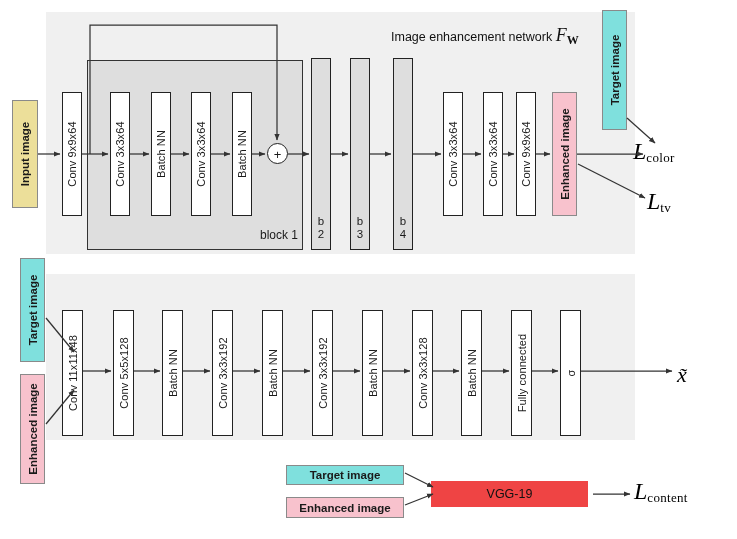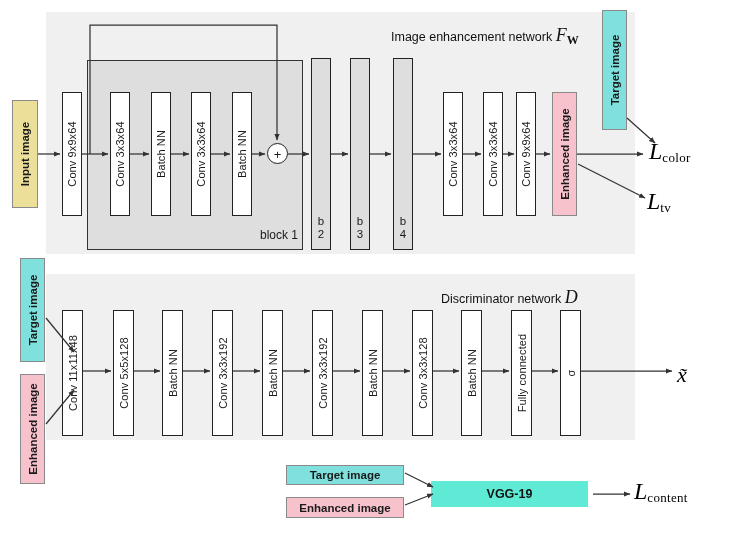--- a/index.html
+++ b/index.html
@@ -111,22 +111,21 @@
     letter-spacing: 0.2px;
   }
   .blocklabel {
     position: absolute;
     font-size: 12px;
     color: #1a1a1a;
     padding-left: 22px;
   }
   .vggbox {
     position: absolute;
-    background: #5eead4;
-    font-weight: bold;
+    background: #ef4444;
   }
   .vggbox .vgglabel {
     position: absolute;
     left: 0; right: 0; top: 50%;
     transform: translateY(-50%);
     text-align: center;
     font-size: 12.5px;
     color: #111111;
   }
   
@@ -244,34 +243,30 @@
   </div>
 
   <div class="chip" style="left:552px; top:92px; width:25px; height:124px; background:#f8c2cd;">
     <span class="vtext">Enhanced image</span>
   </div>
 
   <div class="chip" style="left:602px; top:10px; width:25px; height:120px; background:#7fe0dd;">
     <span class="vtext">Target image</span>
   </div>
 
-  <div class="loss" style="left:649px; top:138px;">
+  <div class="loss" style="left:633px; top:138px;">
     <span class="lcal">L</span><span class="lsub">color</span>
   </div>
 
   <div class="loss" style="left:647px; top:188px;">
     <span class="lcal">L</span><span class="lsub">tv</span>
   </div>
 
   <div class="panel" style="left:46px; top:274px; width:589px; height:166px;"></div>
 
-  <div class="title" style="left:441px; top:287px;">
-    <span>Discriminator network</span>
-    <span class="mathvar">D</span>
-  </div>
 
   <div class="chip" style="left:20px; top:258px; width:25px; height:104px; background:#7fe0dd;">
     <span class="vtext">Target image</span>
   </div>
   <div class="chip" style="left:20px; top:374px; width:25px; height:110px; background:#f8c2cd;">
     <span class="vtext">Enhanced image</span>
   </div>
 
   <div class="layer" style="left:62px; top:310px; width:21px; height:126px;">
     <span class="vtext">Conv 11x11x48</span>

